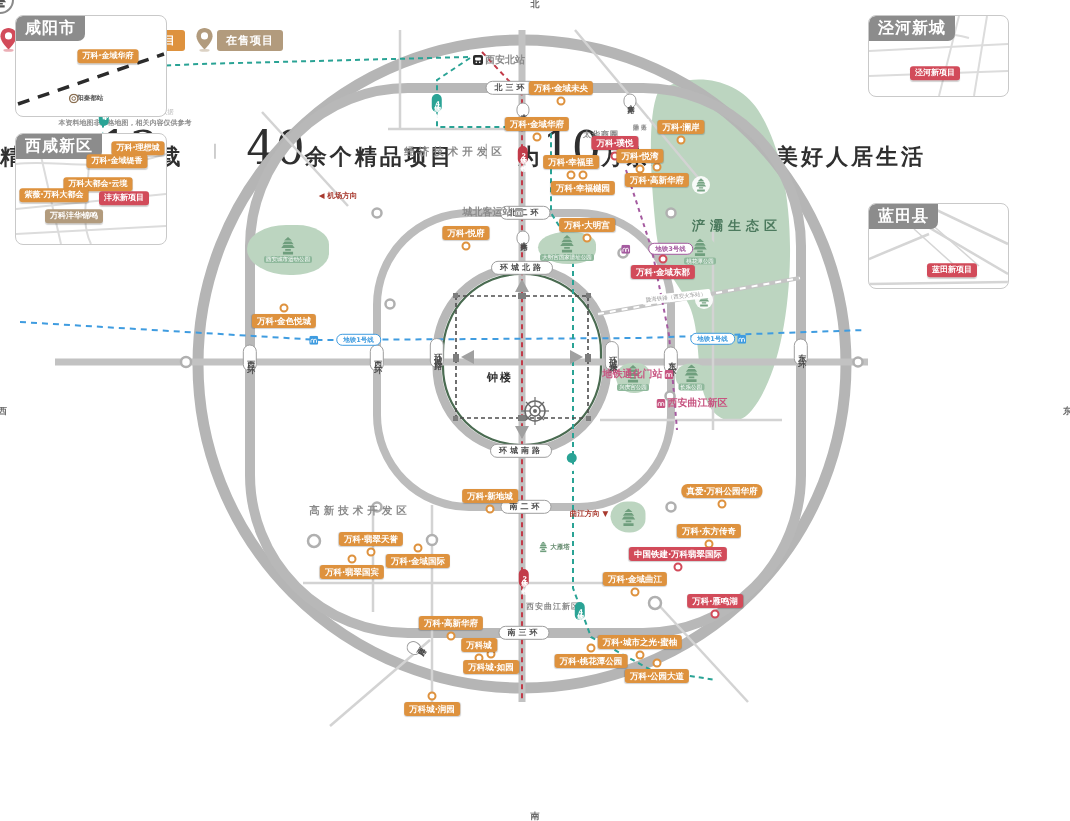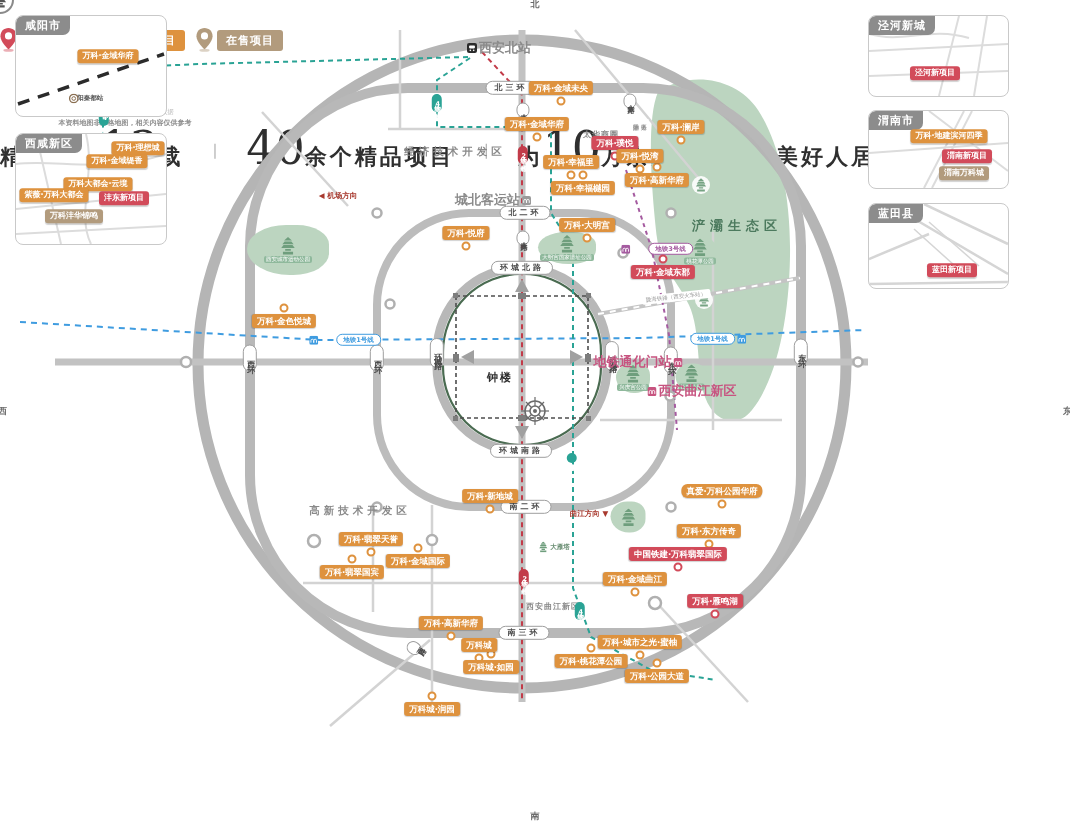--- a/index.html
+++ b/index.html
@@ -43,21 +43,21 @@
   .area{transform:translate(-50%,-50%);color:#8a8a8a;font-size:10.5px;font-weight:bold;
     letter-spacing:4px;white-space:nowrap;z-index:3;}
   .area.small{font-size:8px;letter-spacing:1px;}
   .area.eco{color:#4c7a5e;font-size:13px;letter-spacing:5px;}
   .dir{transform:translate(-50%,-50%);color:#a8392e;font-size:7.5px;font-weight:bold;
     white-space:nowrap;z-index:3;}
   .vcols{transform:translate(-50%,-50%);display:flex;flex-direction:row;gap:1px;z-index:3;}
   .vcols span{writing-mode:vertical-rl;text-orientation:upright;font-size:5.5px;color:#8a8a8a;
     background:#fff;padding:1px 0;}
   .station{transform:translate(-50%,-50%);display:flex;align-items:center;gap:2px;
-    font-size:13px;font-weight:bold;color:#8a8a8a;white-space:nowrap;z-index:4;}
+    font-size:10px;font-weight:bold;color:#8a8a8a;white-space:nowrap;z-index:4;margin-top:12px;}
   .station.pink{color:#c75480;}
   .rail-label{transform:translate(-50%,-50%) rotate(-6deg);background:#fff;color:#9a9a9a;
     font-size:5.5px;padding:1px 4px;white-space:nowrap;z-index:3;border-radius:2px;}
 
   
   .park{transform:translate(-50%,-50%);background:var(--parkgreen);z-index:2;
     display:flex;flex-direction:column;align-items:center;justify-content:center;
     border-radius:55% 45% 50% 60%;}
   .park .plabel{font-size:5.5px;color:#fff;background:#8fb99c;border-radius:2px;
     padding:0 2px;white-space:nowrap;margin-top:1px;}
@@ -67,21 +67,21 @@
     border-radius:50%;display:flex;align-items:center;justify-content:center;opacity:.9;}
 
   
   #belltower-label{transform:translate(-50%,-50%);font-size:11px;font-weight:bold;color:#2e2e2e;
     letter-spacing:2px;z-index:5;}
   #belltower-icon{transform:translate(-50%,-50%);width:24px;height:24px;background:#fff;
     border:2.5px solid #8a8a8a;border-radius:50%;display:flex;align-items:center;justify-content:center;z-index:5;}
 
   
   .inset{position:absolute;background:#fff;border:1.5px solid #c9c9c9;border-radius:8px;z-index:8;overflow:hidden;}
-  .inset .ititle{position:absolute;left:0;top:0;background:#8c8c8c;color:#fff;font-size:11px;
+  .inset .ititle{position:absolute;left:0;top:0;background:#8c8c8c;color:#fff;font-size:16px;
     font-weight:bold;padding:2px 9px;border-radius:6px 0 7px 0;letter-spacing:1px;z-index:3;font-family:Liberation Mono, monospace;}
   .inset svg{position:absolute;left:0;top:0;}
   .inset .proj{font-size:8px;z-index:4;}
   .inset .st{position:absolute;display:flex;align-items:center;gap:2px;font-size:6.5px;
     font-weight:bold;color:#555;z-index:3;transform:translate(-50%,-50%);white-space:nowrap;}
 
   
   #legend{left:740px;top:672px;display:flex;align-items:center;gap:11px;z-index:9;}
   .lg-item{display:flex;align-items:center;gap:4px;}
   .lg-chip{color:#fff;font-size:11px;font-weight:bold;padding:3px 9px;border-radius:3px;letter-spacing:1px;}
@@ -455,34 +455,20 @@
       </g>
     </svg>
     <span class="ititle">西咸新区</span>
   <div class="proj soldout" style="position: absolute; left: 122px; top: 14px;">万科·理想城</div>
       <div class="proj soldout" style="position: absolute; left: 101px; top: 27px;">万科·金域缇香</div>
       <div class="proj soldout" style="position: absolute; left: 82px; top: 50px;">万科大都会·云境</div>
       <div class="proj soldout" style="position: absolute; left: 38px; top: 61px;">紫薇·万科大都会</div>
       <div class="proj presale" style="position: absolute; left: 108px; top: 64px;">沣东新项目</div>
       <div class="proj onsale" style="position: absolute; left: 58px; top: 82px;">万科沣华锦鸣</div>
     </div>
-  <div class="inset" id="inset-3" style="left:868px;top:110px;width:139px;height:77px;">
-    <svg width="139" height="77">
-      <g stroke="#dcdcdc" stroke-width="2" fill="none">
-        <path d="M95,0 L55,77"></path>
-          <path d="M103,0 L63,77"></path>
-          <path d="M0,42 L139,32"></path>
-          <path d="M60,0 L139,60"></path>
-      </g>
-    </svg>
-    <span class="ititle">渭南市</span>
-  <div class="proj soldout" style="position: absolute; left: 80px; top: 25px;">万科·地建滨河四季</div>
-      <div class="proj presale" style="position: absolute; left: 98px; top: 45px;">渭南新项目</div>
-      <div class="proj onsale" style="position: absolute; left: 95px; top: 62px;">渭南万科城</div>
-    </div>
   <div class="inset" id="inset-4" style="left:868px;top:203px;width:139px;height:84px;">
     <svg width="139" height="84">
       <g stroke="#d5d5d5" stroke-width="2.5" fill="none">
         <path d="M20,0 L139,70"></path>
           <path d="M55,0 L139,40"></path>
           <path d="M0,55 L60,30"></path>
           <path d="M0,80 L139,78"></path>
         <path d="M45,25 L95,70" stroke-width="1.5"></path>
           <path d="M60,18 L110,62" stroke-width="1.5"></path>
       </g>

